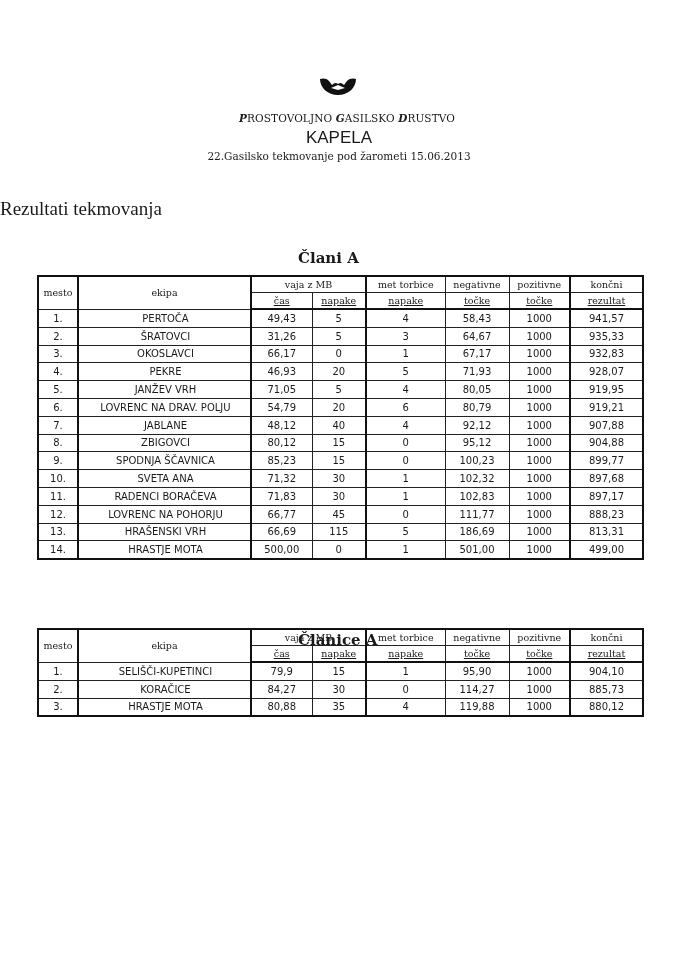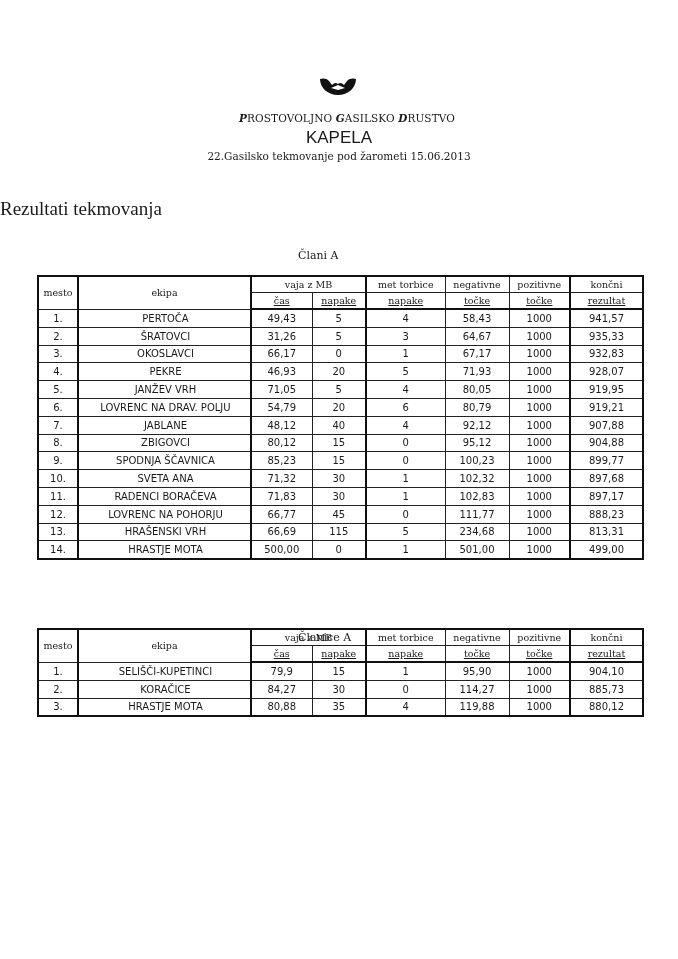--- a/index.html
+++ b/index.html
@@ -7,21 +7,21 @@
   .logo { position:absolute; left:318px; top:76px; width:40px; height:22px; }
   .org { position:absolute; left:8px; width:678px; text-align:center; top:112px;
          font-family:"DejaVu Serif", serif; font-size:10.5px; letter-spacing:0.1px; }
   .org b { font-weight:bold; font-style:italic; }
   .kapela { position:absolute; left:0; width:678px; text-align:center; top:128px;
             font-family:"Liberation Sans", sans-serif; font-size:17px; }
   .subtitle { position:absolute; left:0; width:678px; text-align:center; top:150px;
               font-family:"DejaVu Serif", serif; font-size:10.5px; }
   .title { position:absolute; left:0; width:559px; text-align:left; top:198px;
            font-family:"Liberation Serif", serif; font-size:19px; }
-  .section { position:absolute; font-family:"DejaVu Serif", serif; font-weight:normal; font-size:11px; }
+  .section { position:absolute; font-family:"DejaVu Serif", serif; font-weight:bold; font-size:15px; }
   table.res { position:absolute; border-collapse:collapse; table-layout:fixed;
               border:2px solid #111; font-family:"DejaVu Sans", sans-serif;margin-left:8px; }
   table.res th, table.res td { border:1px solid #222; padding:0; overflow:hidden; white-space:nowrap; }
   table.res th { font-family:"DejaVu Serif", serif; font-weight:normal; font-size:9.5px; height:15px; }
   table.res td { font-size:10px; height:16.8px; text-align:center; }
   table.res td.team { text-align:center; padding-left:2px; }
   table.res th.thick-l, table.res td.thick-l { border-left:2px solid #111; }
   table.res thead tr:last-child th { border-bottom:2px solid #111;text-decoration:underline; }
   .t1 { left:29px; top:275px; width:605px; }
   .t2 { left:29px; top:628px; width:605px; }
@@ -193,21 +193,21 @@
         <td>111,77</td>
         <td>1000</td>
         <td class="thick-l">888,23</td>
       </tr>
       <tr>
         <td>13.</td>
         <td class="team thick-l">HRAŠENSKI VRH</td>
         <td class="thick-l">66,69</td>
         <td>115</td>
         <td class="thick-l">5</td>
-        <td>234,68</td>
+        <td>186,69</td>
         <td>1000</td>
         <td class="thick-l">813,31</td>
       </tr>
       <tr>
         <td>14.</td>
         <td class="team thick-l">HRASTJE MOTA</td>
         <td class="thick-l">500,00</td>
         <td>0</td>
         <td class="thick-l">1</td>
         <td>501,00</td>

